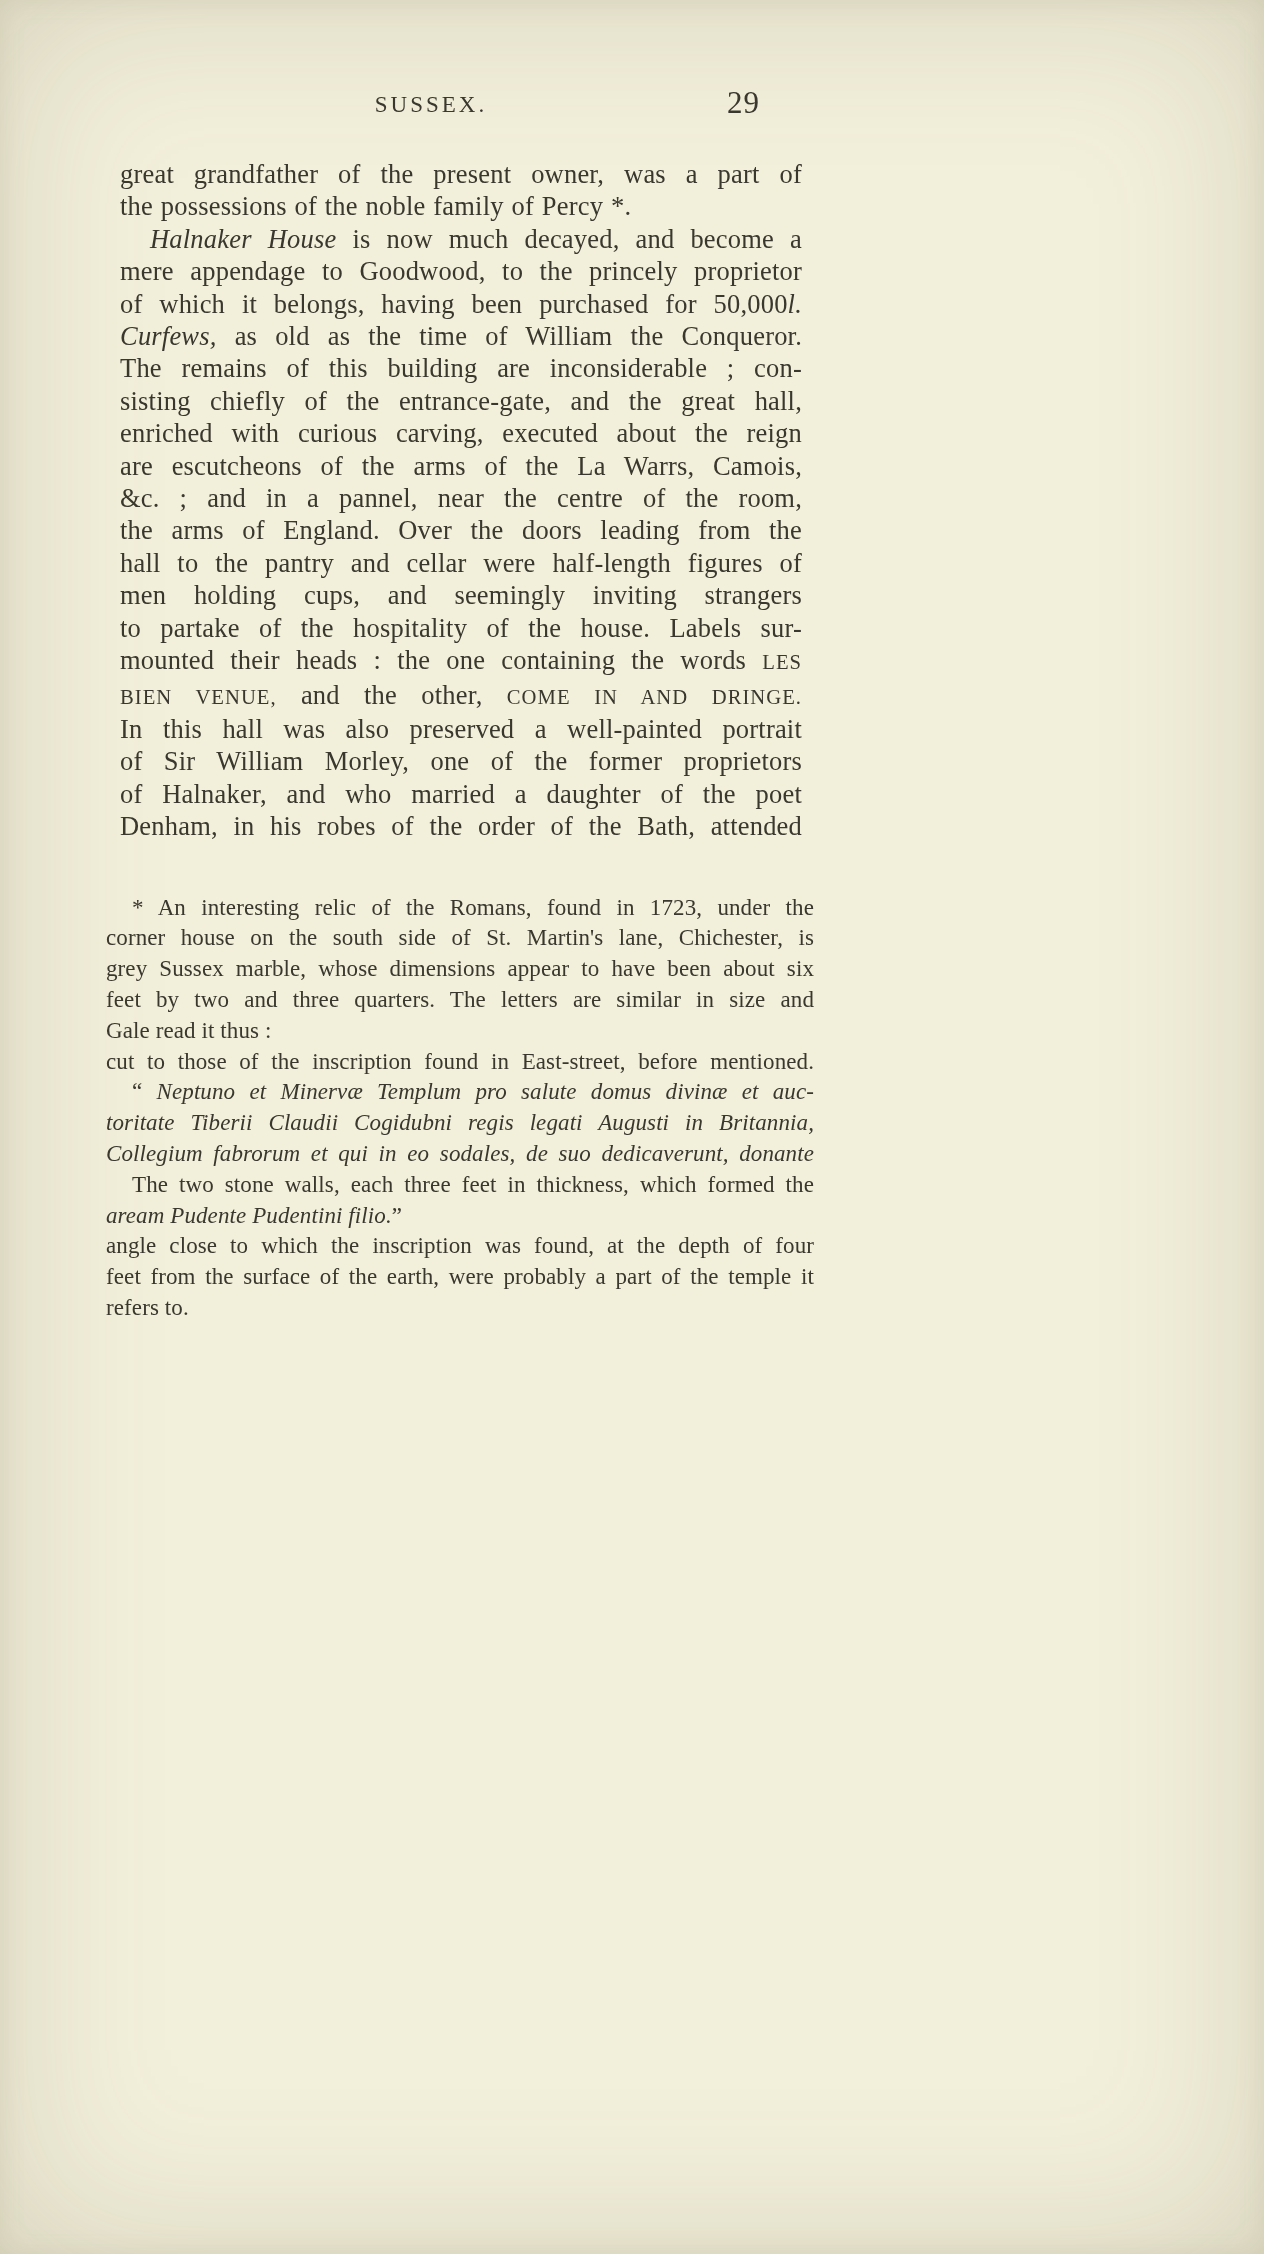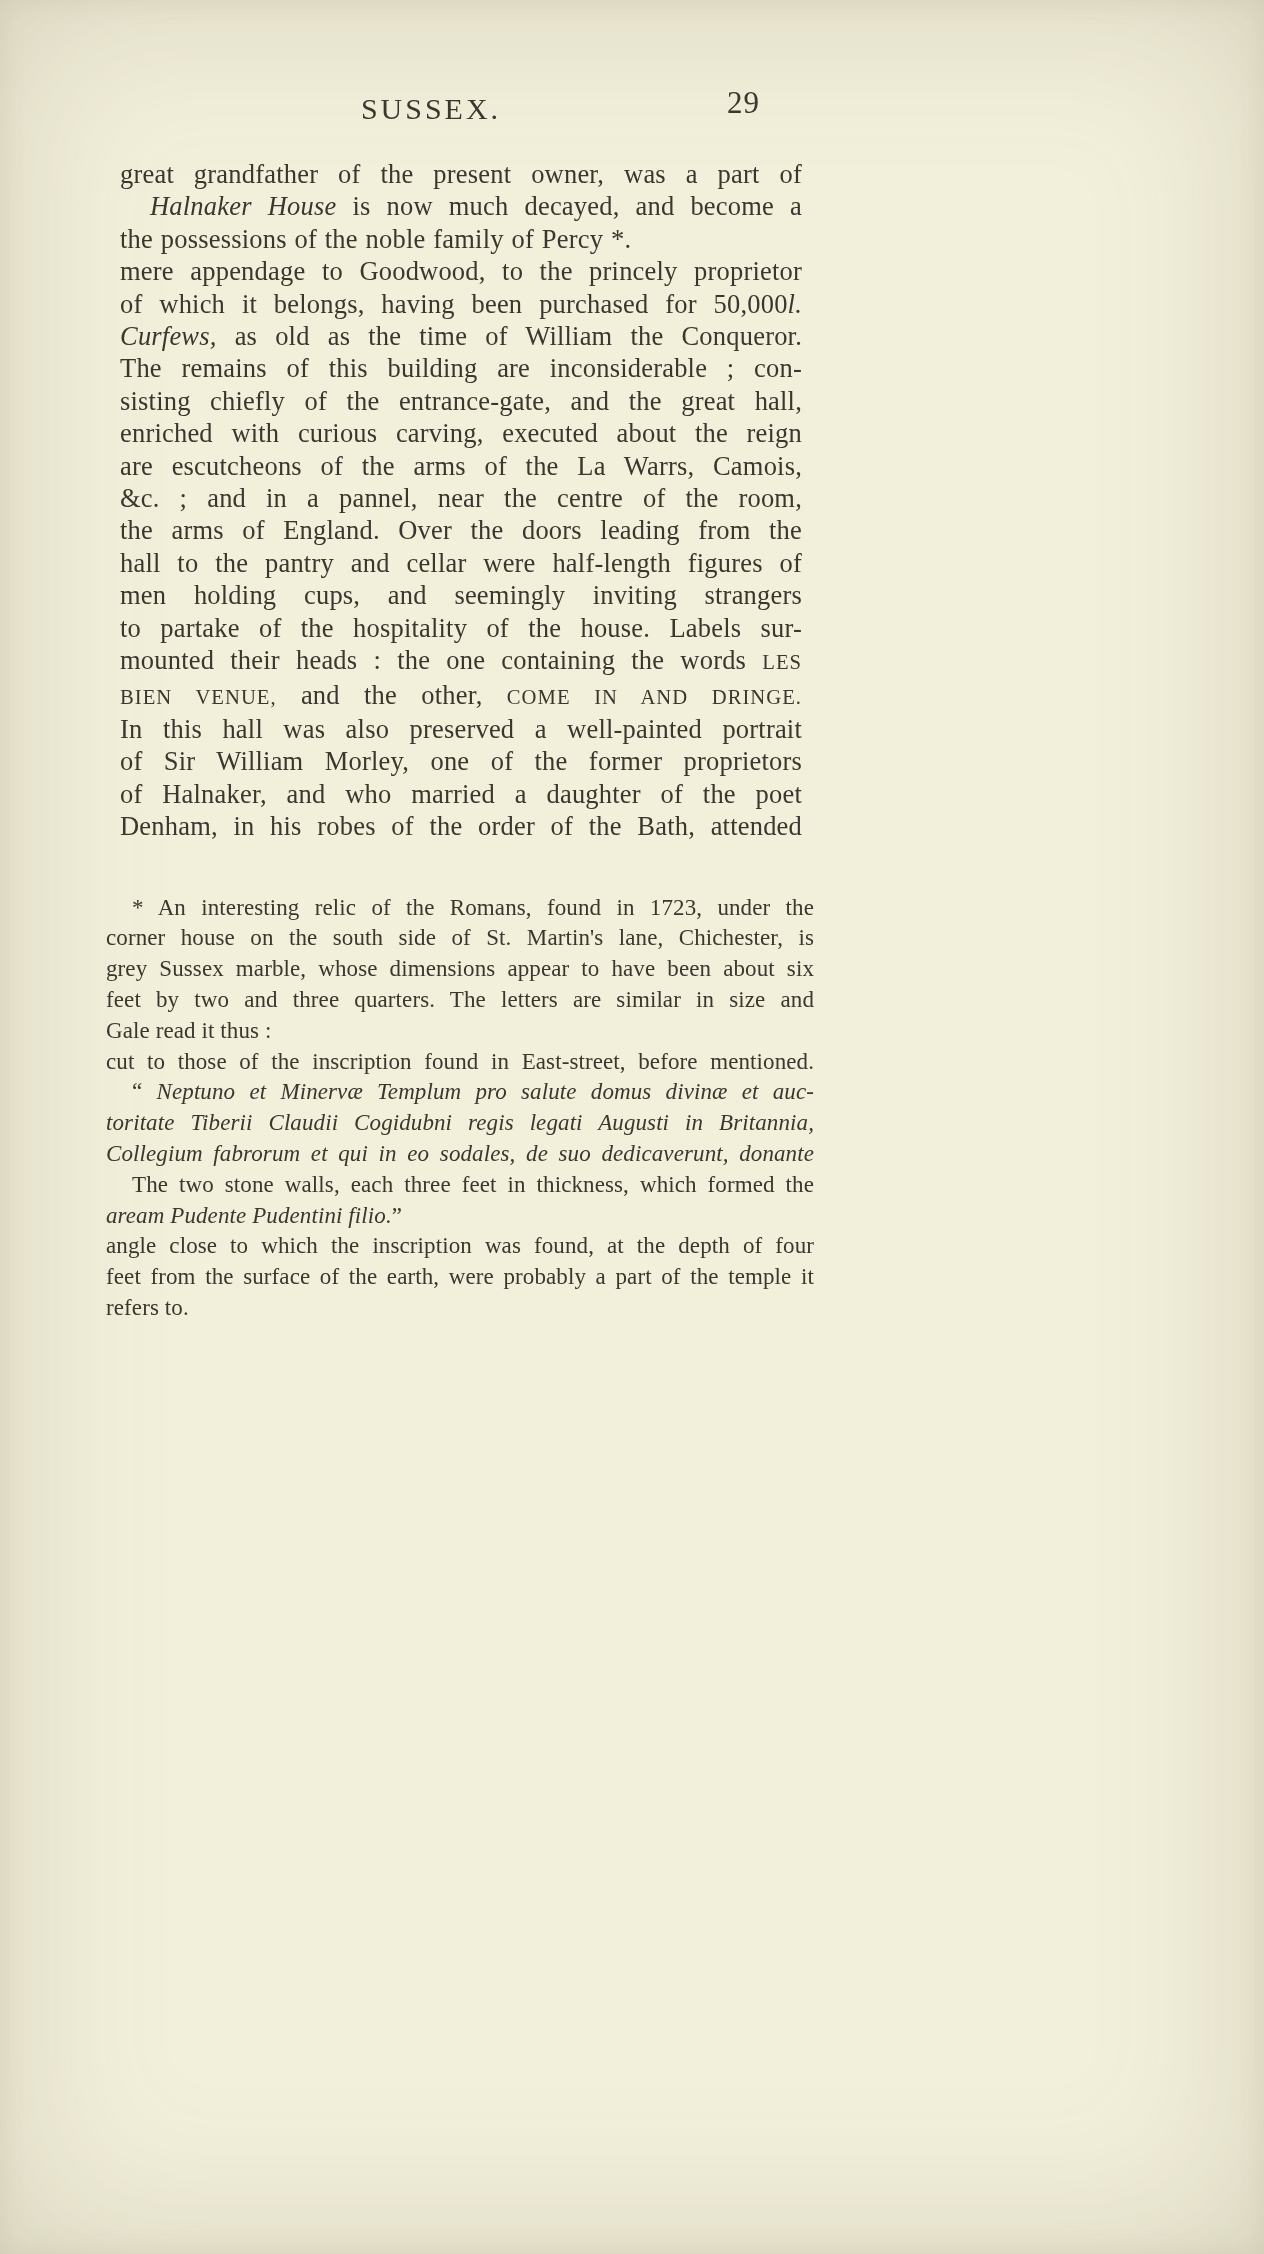--- a/index.html
+++ b/index.html
@@ -27,21 +27,21 @@
     position: relative;
     margin: 92px 0 0 120px;
     width: 682px;
     height: 42px;
   }
   .running-title {
     position: absolute;
     left: 0;
     right: 60px;
     text-align: center;
-    font-size: 30px;
+    font-size: 23px;
     letter-spacing: 3px;
   }
   .page-number {
     position: absolute;
     right: 42px;
     top: -7px;
     font-size: 31px;
     letter-spacing: 1px;
   }
   .body-text {
@@ -80,22 +80,22 @@
 
 <div class="scan-vignette"></div>
 
 <div class="page-header">
   <div class="running-title">SUSSEX.</div>
   <div class="page-number">29</div>
 </div>
 
 <div class="body-text" id="body-lines">
     <div class="bline"><span>great grandfather of the present owner, was a part of</span></div>
+    <div class="bline last"><span>the possessions of the noble family of Percy *.</span></div>
     <div class="bline indent"><span class="it">Halnaker House</span><span> is now much decayed, and become a</span></div>
-    <div class="bline last"><span>the possessions of the noble family of Percy *.</span></div>
     <div class="bline"><span>mere appendage to Goodwood, to the princely proprietor</span></div>
     <div class="bline"><span>of which it belongs, having been purchased for 50,000</span><span class="it">l.</span></div>
     <div class="bline"><span class="it">Curfews,</span><span> as old as the time of William the Conqueror.</span></div>
     <div class="bline"><span>The remains of this building are inconsiderable ; con-</span></div>
     <div class="bline"><span>sisting chiefly of the entrance-gate, and the great hall,</span></div>
     <div class="bline"><span>enriched with curious carving, executed about the reign</span></div>
     <div class="bline"><span>are escutcheons of the arms of the La Warrs, Camois,</span></div>
     <div class="bline"><span>&amp;c. ; and in a pannel, near the centre of the room,</span></div>
     <div class="bline"><span>the arms of England.  Over the doors leading from the</span></div>
     <div class="bline"><span>hall to the pantry and cellar were half-length figures of</span></div>

